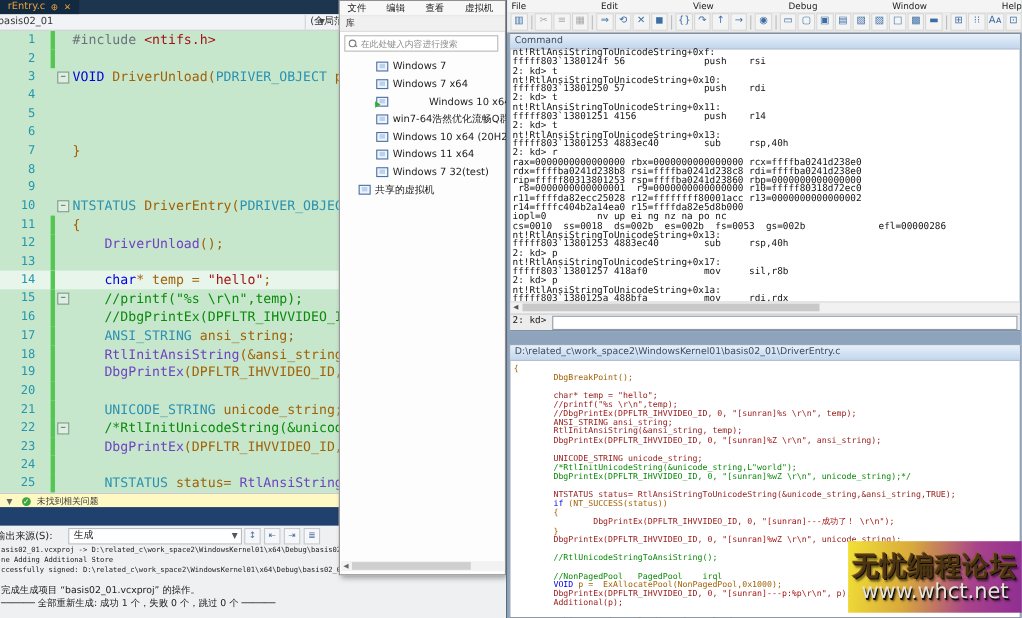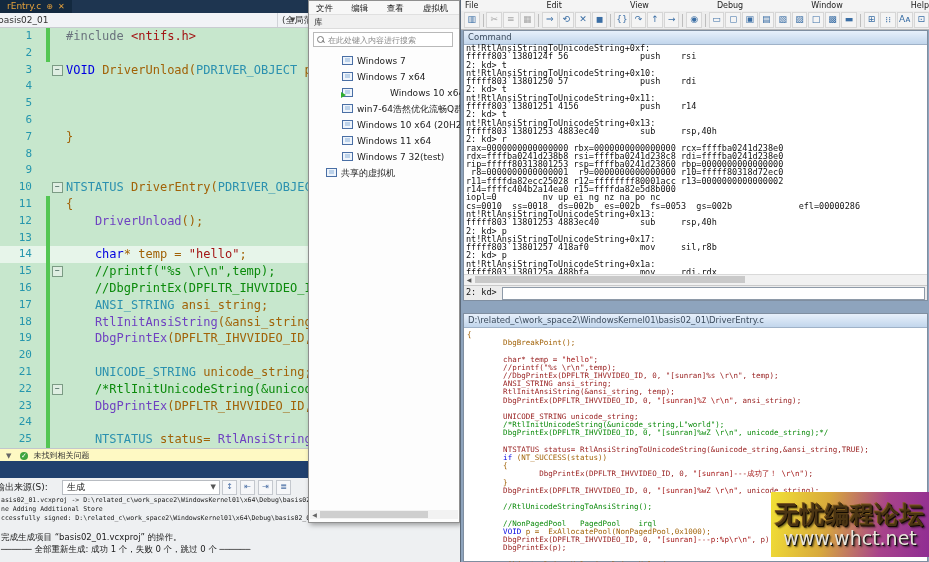--- a/index.html
+++ b/index.html
@@ -339,21 +339,21 @@
           <div class="sline"><span class="c-pl">        {</span></div>
           <div class="sline"><span class="c-mar">                DbgPrintEx(DPFLTR_IHVVIDEO_ID, 0, </span><span class="c-str">"[sunran]---成功了！ \r\n"</span><span class="c-mar">);</span></div>
           <div class="sline"><span class="c-pl">        }</span></div>
           <div class="sline"><span class="c-mar">        DbgPrintEx(DPFLTR_IHVVIDEO_ID, 0, </span><span class="c-str">"[sunran]%wZ \r\n"</span><span class="c-mar">, unicode_string);</span></div>
           <div class="sline">&nbsp;</div>
           <div class="sline"><span class="c-cmt">        //RtlUnicodeStringToAnsiString();</span></div>
           <div class="sline">&nbsp;</div>
           <div class="sline"><span class="c-cmt">        //NonPagedPool   PagedPool    irql</span></div>
           <div class="sline"><span class="c-kw">        VOID</span><span class="c-pl"> p =  ExAllocatePool(NonPagedPool,0x1000);</span></div>
           <div class="sline"><span class="c-mar">        DbgPrintEx(DPFLTR_IHVVIDEO_ID, 0, </span><span class="c-str">"[sunran]---p:%p\r\n"</span><span class="c-mar">, p);</span></div>
-          <div class="sline"><span class="c-mar">        DbgPrintEx(p);</span></div>
+          <div class="sline"><span class="c-mar">        Additional(p);</span></div>
           <div class="sline">&nbsp;</div>
           <div class="sline"><span class="c-pl">        pObject-&gt;DriverUnload = DriverUnload;</span></div>
         </div>
     </div>
   </div>
 
   <div id="watermark">
     <div id="wm1">无忧编程论坛</div>
     <div id="wm2">www.whct.net</div>
   </div>

